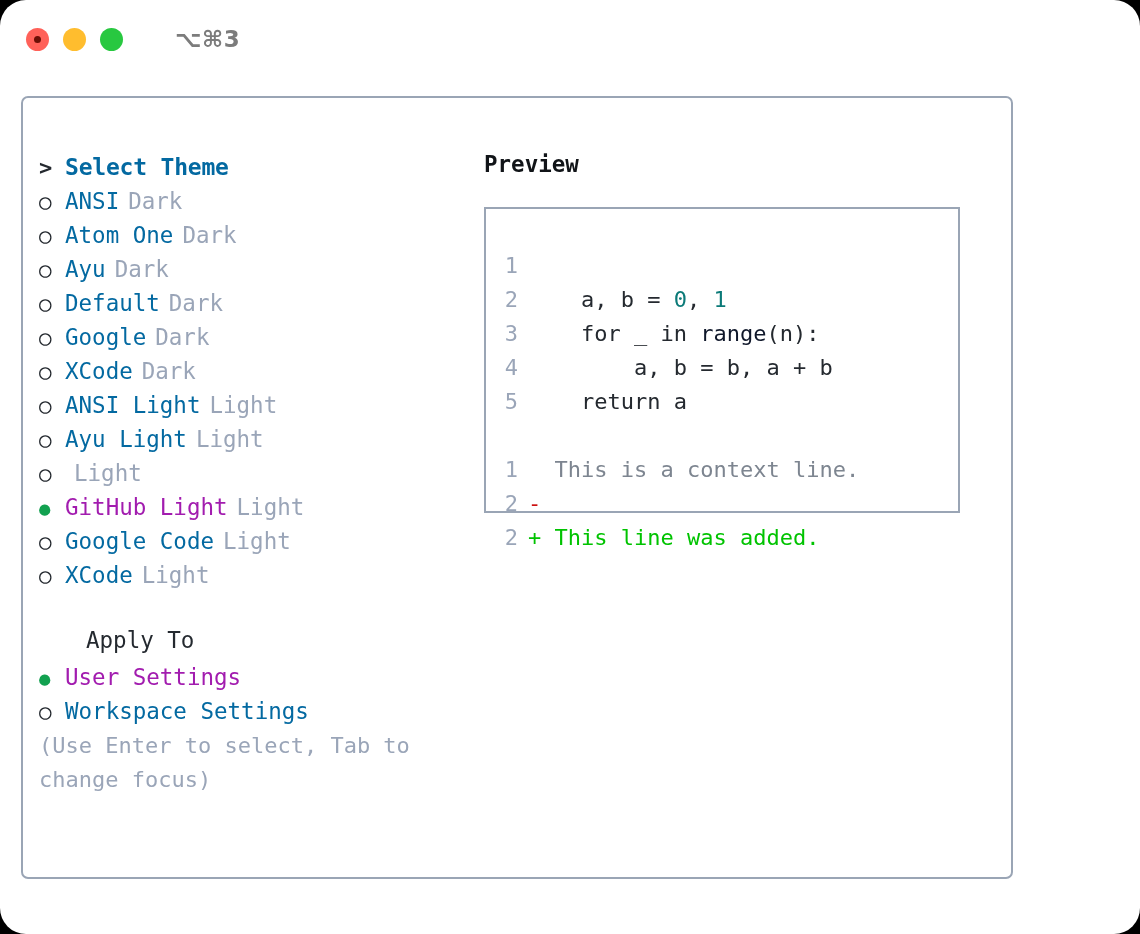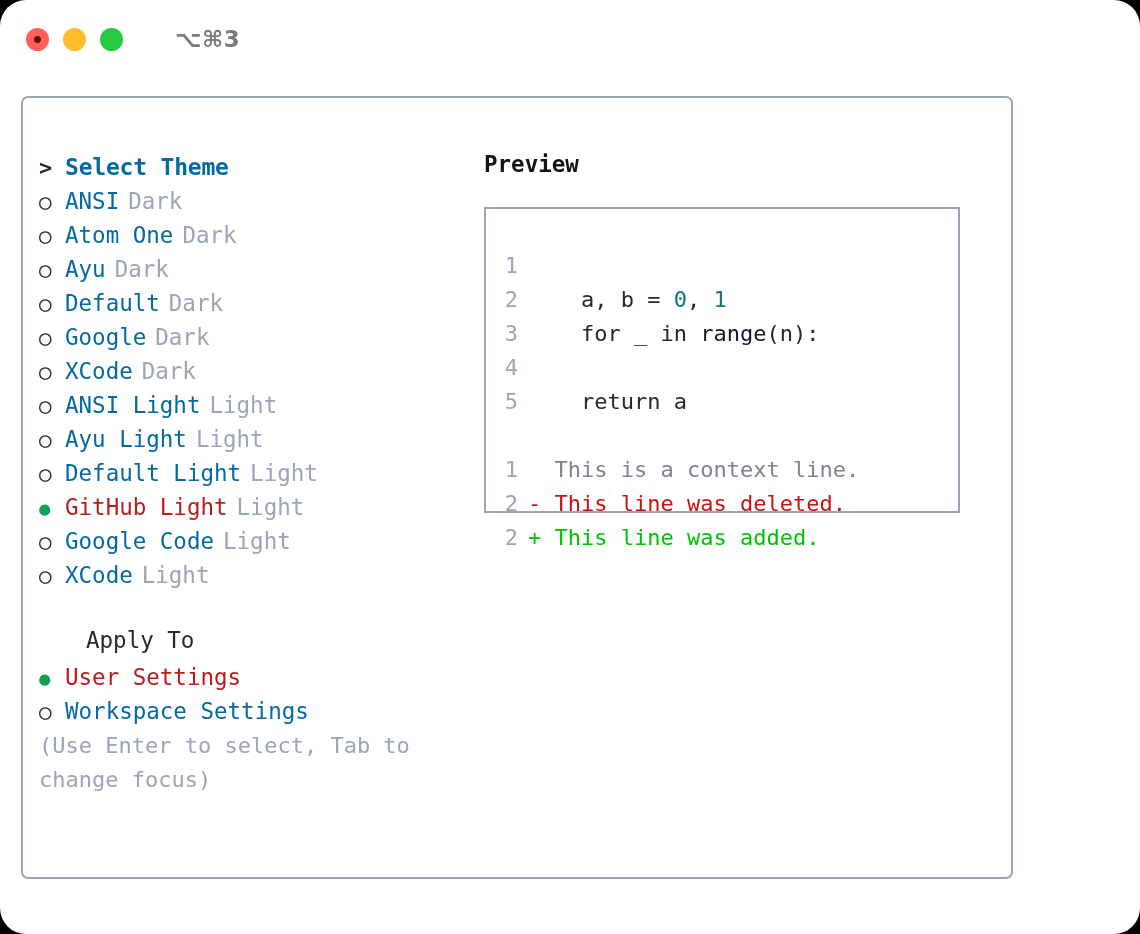--- a/index.html
+++ b/index.html
@@ -114,21 +114,21 @@
     color: #12a150;
     font-size: 19px;
   }
   .heading-row {
     font-weight: 700;
     font-size: 23px;
     letter-spacing: -0.2px;
   }
   .heading-row .marker { font-weight: 700; font-size: 22px; }
   .label { color: #0369a1; }
-  .row.selected .label { color: #b91c1c; }
+  .row.selected .label { color: #a21caf; }
   .tag {
     color: #9aa5b8;
     margin-left: 9px;
   }
   .section-head {
     color: #24292f;
     font-size: 22.5px;
     margin-left: 21px;
   }
   .spacer-row { height: 34px; }
@@ -216,21 +216,21 @@
 
         <div id="theme-items">
             <div class="row"><span class="marker">○</span><span class="label">ANSI</span><span class="tag">Dark</span></div>
             <div class="row"><span class="marker">○</span><span class="label">Atom One</span><span class="tag">Dark</span></div>
             <div class="row"><span class="marker">○</span><span class="label">Ayu</span><span class="tag">Dark</span></div>
             <div class="row"><span class="marker">○</span><span class="label">Default</span><span class="tag">Dark</span></div>
             <div class="row"><span class="marker">○</span><span class="label">Google</span><span class="tag">Dark</span></div>
             <div class="row"><span class="marker">○</span><span class="label">XCode</span><span class="tag">Dark</span></div>
             <div class="row"><span class="marker">○</span><span class="label">ANSI Light</span><span class="tag">Light</span></div>
             <div class="row"><span class="marker">○</span><span class="label">Ayu Light</span><span class="tag">Light</span></div>
-            <div class="row"><span class="marker">○</span><span class="label">Default Light</span><span class="tag">Light</span></div>
+            <div class="row"><span class="marker">○</span><span class="tag">Light</span></div>
             <div class="row selected"><span class="marker bullet-filled">●</span><span class="label">GitHub Light</span><span class="tag">Light</span></div>
             <div class="row"><span class="marker">○</span><span class="label">Google Code</span><span class="tag">Light</span></div>
             <div class="row"><span class="marker">○</span><span class="label">XCode</span><span class="tag">Light</span></div>
           </div>
 
         <div class="spacer-row"></div>
 
         <div class="row">
           <span class="marker"></span>
           <span class="section-head">Apply To</span>
@@ -245,27 +245,27 @@
       </div>
 
       <div class="right-col">
         <div class="preview-title">Preview</div>
 
         <div class="preview-box">
           <div id="code-block">
               <div class="code-line"><span class="lineno">1</span></div>
               <div class="code-line"><span class="lineno">2</span><span class="codetext"><span class="tok-plain">    a, b = </span><span class="tok-num">0</span><span class="tok-plain">, </span><span class="tok-num">1</span></span></div>
               <div class="code-line"><span class="lineno">3</span><span class="codetext"><span class="tok-plain">    for _ in </span><span class="tok-call">range</span><span class="tok-plain">(n):</span></span></div>
-              <div class="code-line"><span class="lineno">4</span></div>
+              <div class="code-line"><span class="lineno">4</span><span class="codetext"><span class="tok-plain">        a, b = b, a + b</span></span></div>
               <div class="code-line"><span class="lineno">5</span><span class="codetext"><span class="tok-plain">    return a</span></span></div>
             </div>
           <div class="blank-line"></div>
           <div id="diff-block">
               <div class="code-line"><span class="lineno">1</span><span class="diff-ctx">  </span><span class="diff-ctx">This is a context line.</span></div>
-              <div class="code-line"><span class="lineno">2</span><span class="diff-del">- </span><span class="diff-del">This line was deleted.</span></div>
+              <div class="code-line"><span class="lineno">2</span><span class="diff-del">- </span></div>
               <div class="code-line"><span class="lineno">2</span><span class="diff-add">+ </span><span class="diff-add">This line was added.</span></div>
             </div>
         </div>
       </div>
 
     </div>
   </div>
 </div>
 
 </body></html>

